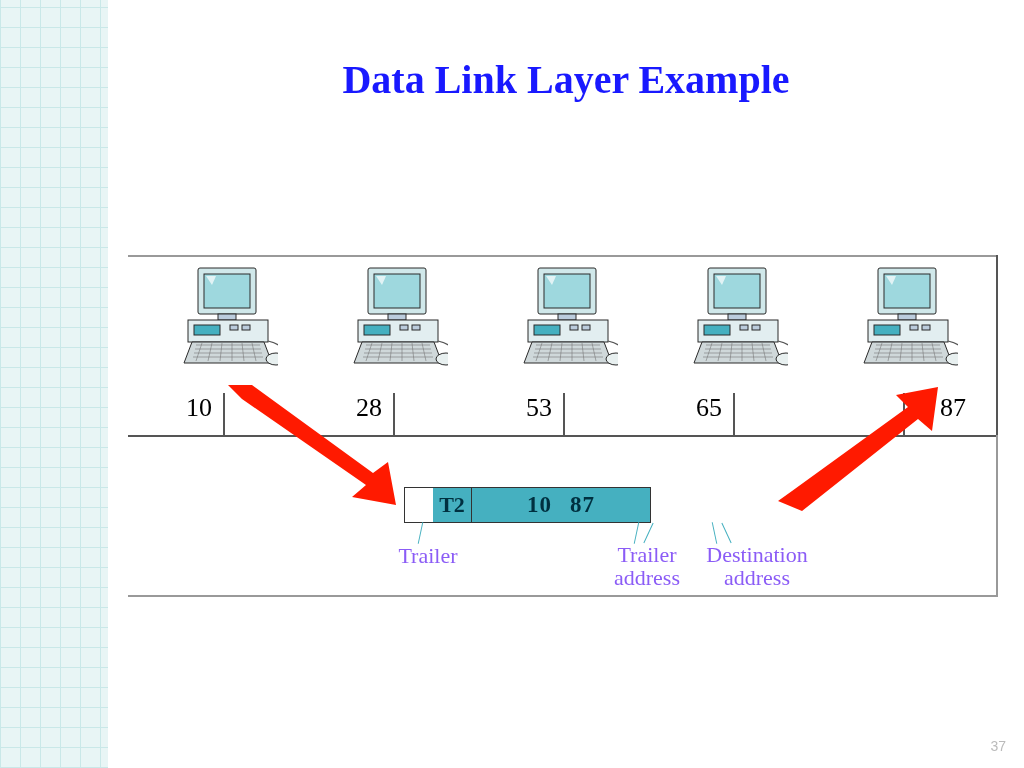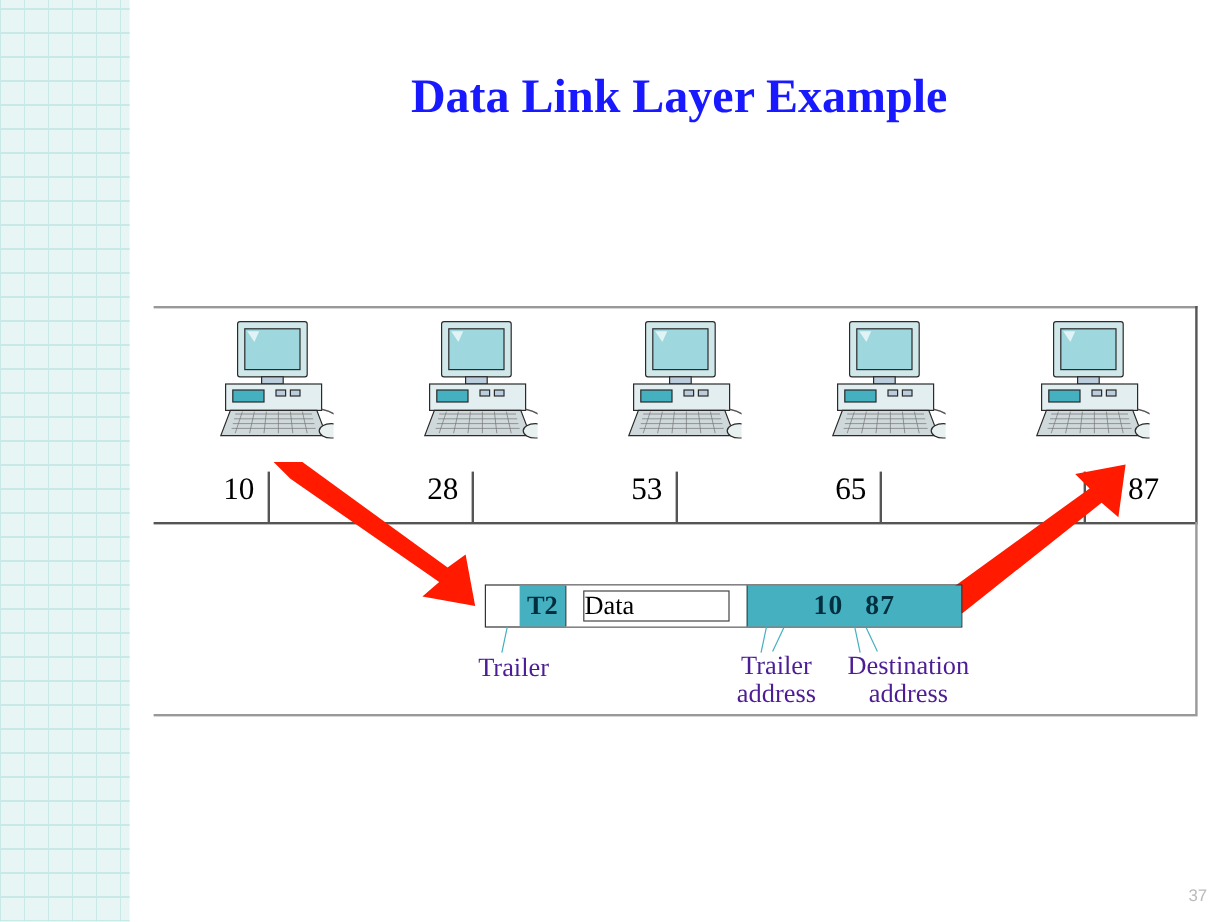--- a/index.html
+++ b/index.html
@@ -149,21 +149,21 @@
     font-weight: bold;
     font-size: 23px;
     color: #003040;
     letter-spacing: 1px;
     gap: 18px;
   }
   .frame-label {
     position: absolute;
     font-family: "Times New Roman", serif;
     font-size: 22px;
-    color: #4c1d95;
+    color: #8b5cf6;
     text-align: center;
   }
   .leader {
     position: absolute;
     width: 1px;
     background: #45b0c0;
   }
   .pagenum {
     position: absolute;
     right: 18px;
@@ -342,23 +342,20 @@
   <svg class="arrow" style="left:90px; top:130px" width="200" height="120">
     <polygon points="10,0 34,0 155,88 170,77 178,120 134,112 148,100 24,14" fill="#ff1a00"></polygon>
   </svg>
 
   <svg class="arrow" style="left:650px; top:128px" width="180" height="130">
     <polygon points="0,118 24,128 140,36 154,48 160,4 118,12 130,24 14,108" fill="#ff1a00"></polygon>
   </svg>
 
   <div class="frame">
     <div class="frame-cell cell-t2">T2</div>
-    <div class="frame-cell cell-data-wrap">
-      <div class="cell-data-inner">Data</div>
-    </div>
     <div class="frame-cell cell-addr">
       <span>10</span>
       <span>87</span>
     </div>
   </div>
 
   <div class="leader" style="left:292px; top:267px; height:22px; transform:rotate(12deg)"></div>
   <div class="leader" style="left:508px; top:267px; height:22px; transform:rotate(12deg)"></div>
   <div class="leader" style="left:520px; top:267px; height:22px; transform:rotate(25deg)"></div>
   <div class="leader" style="left:586px; top:267px; height:22px; transform:rotate(-12deg)"></div>

